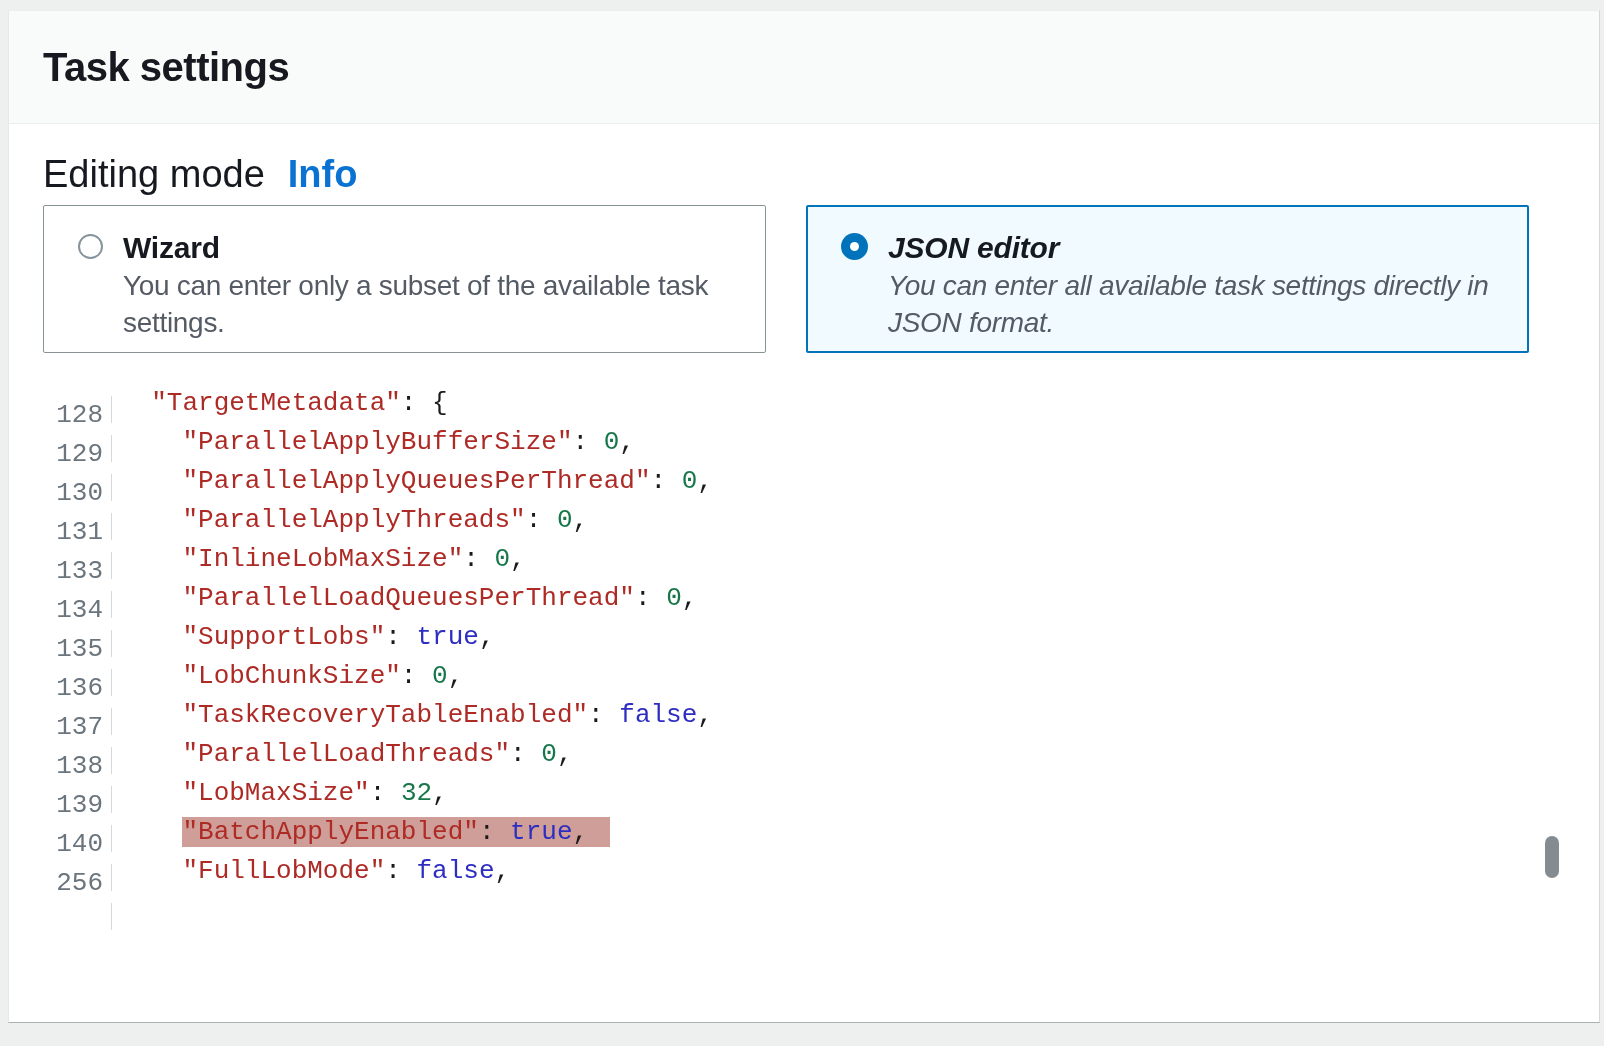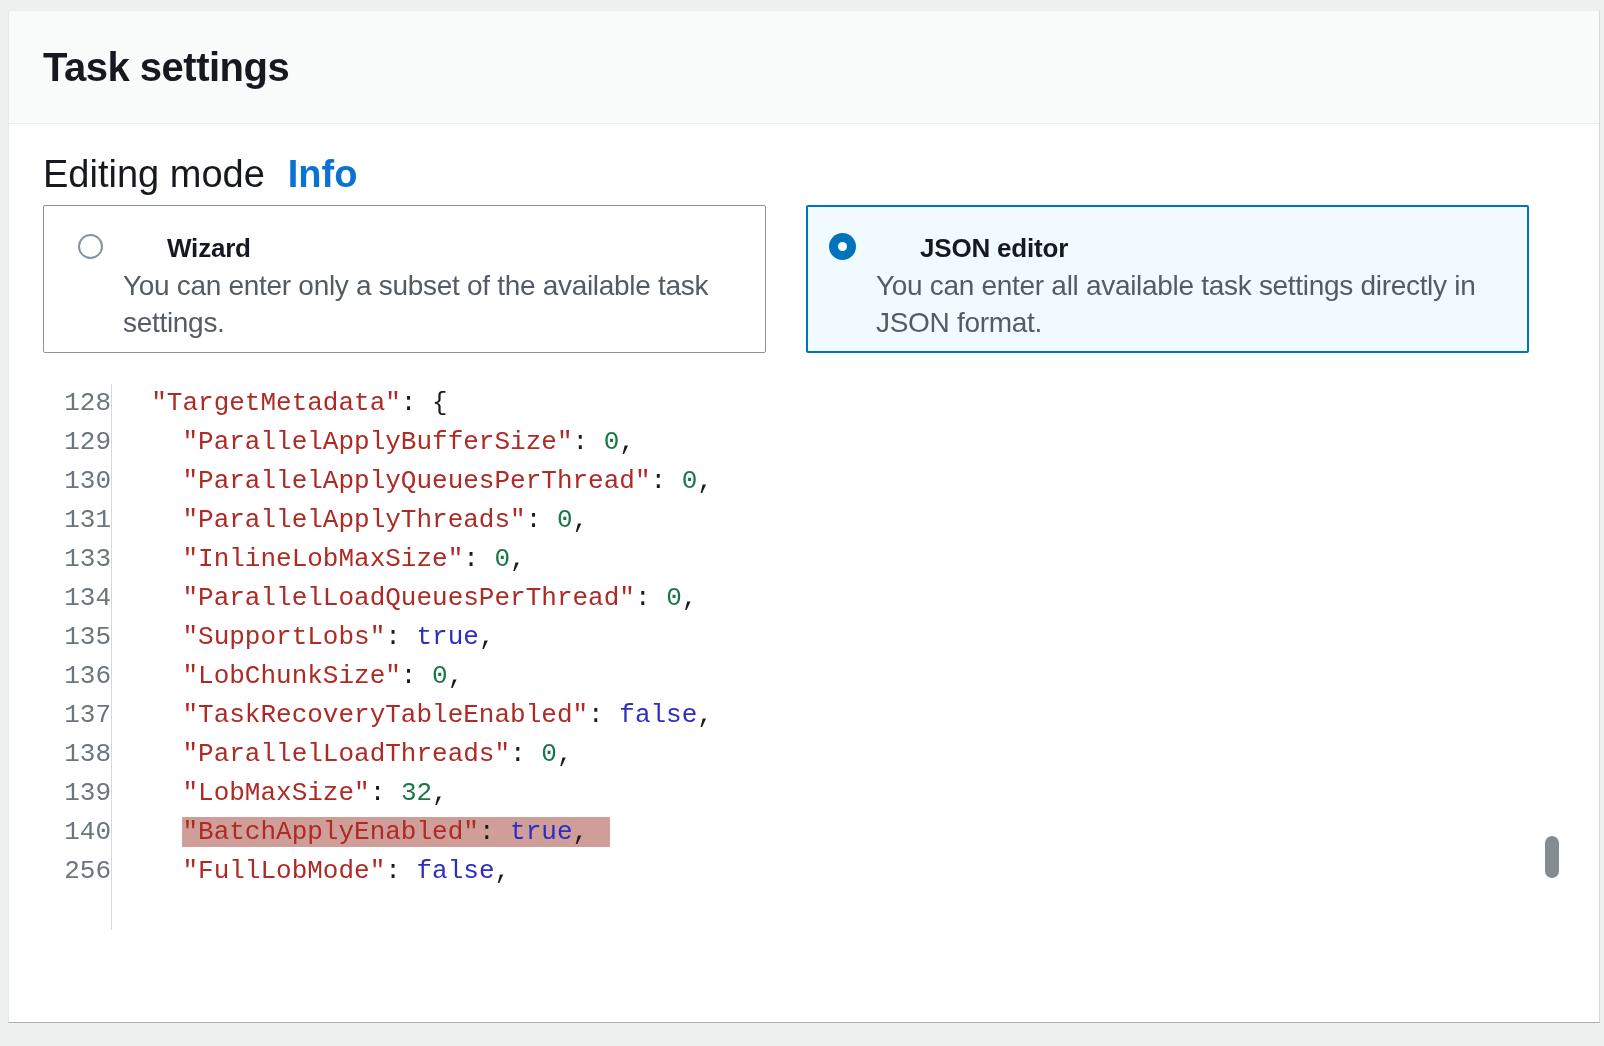--- a/index.html
+++ b/index.html
@@ -43,56 +43,57 @@
     background:#ffffff;
     border:1px solid var(--tile-border, #879596);
     border-radius:2px;
     padding:23px 24px 0 34px;
     display:flex; gap:20px;
     cursor:pointer;
   }
   .tile.selected {
     background: var(--selected-tile-bg, #f1faff);
     border:2px solid var(--accent, #0073bb);
-    padding:22px 23px 0 21px;
+    padding:22px 23px 0 33px;
+    font-style:italic;
   }
   .radio {
     flex:none; width:25px; height:25px; border-radius:50%;
     border:2px solid #87949c; background:#fff; margin-top:5px;
   }
   .radio.checked {
     width:27px; height:27px; border:none; margin-top:4px;
     background: var(--accent, #0073bb);
     position:relative;
   }
   .radio.checked .dot {
     position:absolute; left:9px; top:9px; width:9px; height:9px;
     border-radius:50%; background:#fff;
   }
   .tile-title {
-    font-size:26px; font-weight:700; line-height:38px; letter-spacing:-0.2px;
+    font-size:30px; font-weight:700; line-height:38px; letter-spacing:-0.2px;
     color: var(--title-color, #16191f);
-    margin-left: 44px;
   }
   .tile-desc {
     margin-top:0;
     font-size:28px; line-height:37px; letter-spacing:-0.3px;
     color: var(--desc-color, #545b64);
   }
   .editor {
     margin-top:31px;
     font-family:"Liberation Mono", monospace;
     font-size:26px;
     cursor:text;
   }
   .code-row { display:flex; height:39px; line-height:39px; }
   .gutter {
-    flex:none; width:103px; text-align:right; 
+    flex:none; width:103px; text-align:right; padding-right:8px;
     color: var(--gutter-color, #6b757d);
     border-right:1px solid var(--gutter-border, #d6d9d9);
+    margin-top:12px;
   }
   .code { white-space:pre; padding-left:8px; }
   .tok-str  { color: var(--code-str, #ad2a25); }
   .tok-num  { color: var(--code-num, #177749); }
   .tok-bool { color: var(--code-bool, #2d2dc2); }
   .tok-punc { color: var(--code-punc, #1a1a1a); }
   .hl { background: var(--highlight, #cf9e98); padding-right:22px; }
   .scroll-thumb {
     position:absolute; left:1536px; top:825px; width:14px; height:42px;
     border-radius:7px; background: var(--scrollbar, #848c92);

